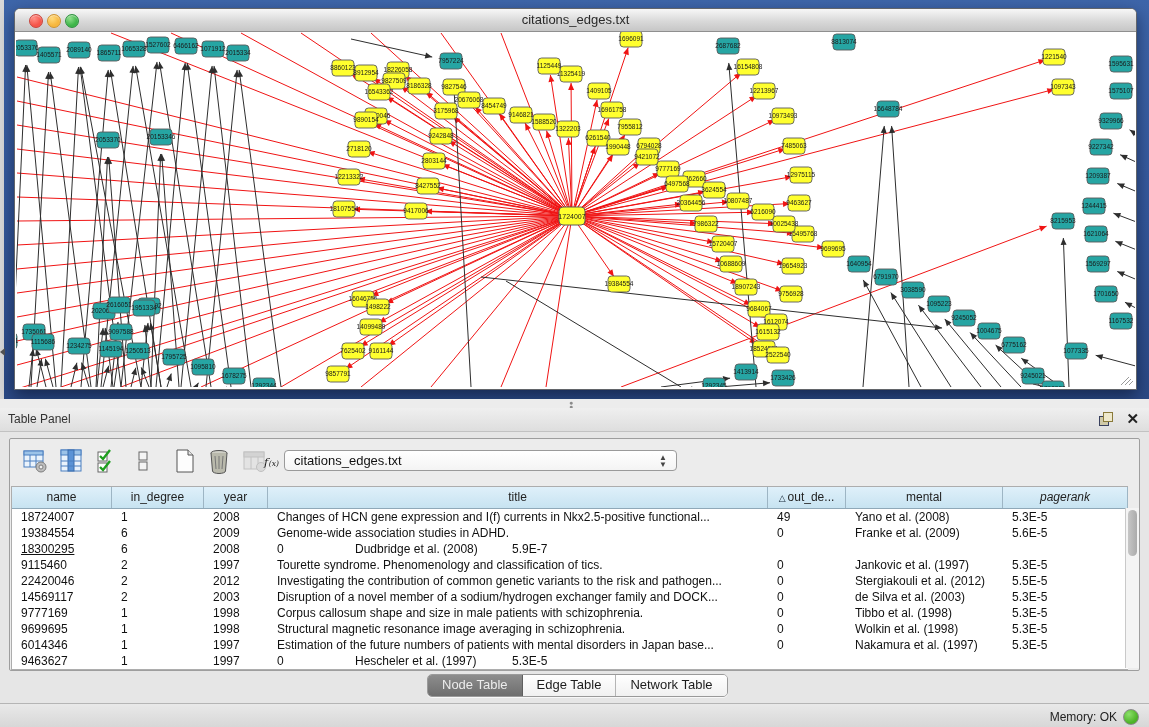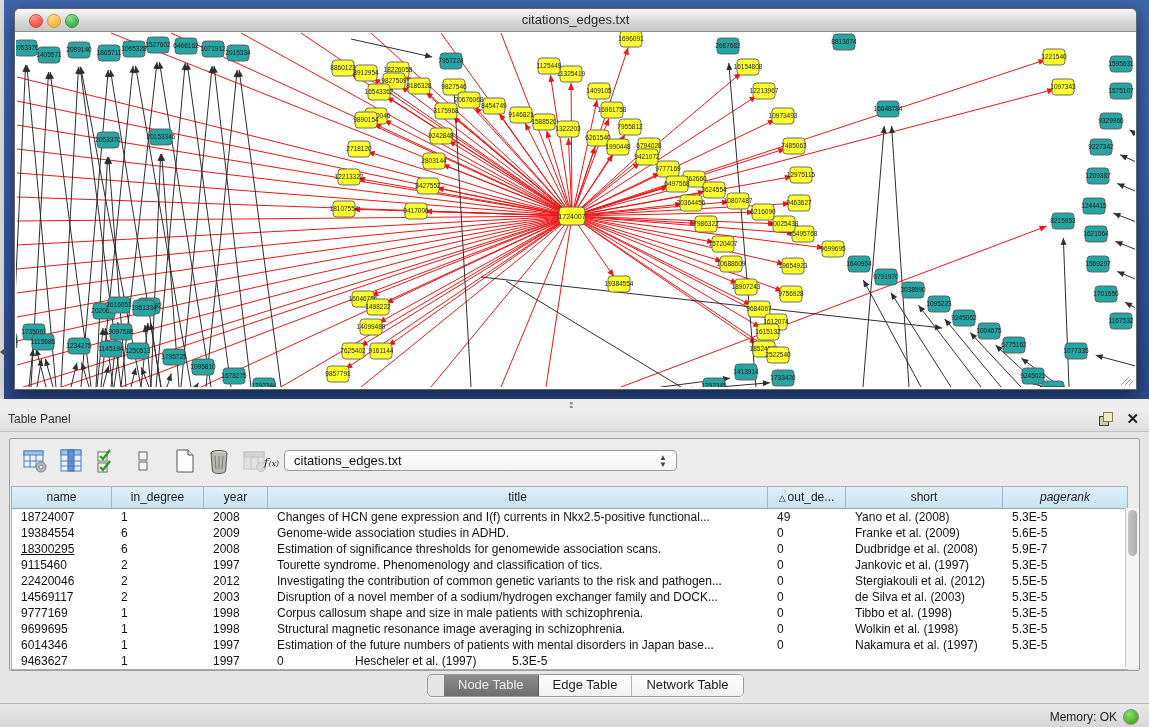--- a/index.html
+++ b/index.html
@@ -49,21 +49,21 @@
   .th-row{display:flex;height:21px;background:linear-gradient(180deg,#d9edf8,#c3e0ef);border-bottom:1px solid #8fa8b8;}
   .th{box-sizing:border-box;border-right:1px solid #9db5c4;font-size:12px;color:#222;text-align:center;
       line-height:20px;overflow:hidden;white-space:nowrap;background:linear-gradient(180deg,#dff0fa,#c7e3f1);}
   .sort-glyph{font-size:9px;margin-right:2px;color:#123;}
   .tr{display:flex;height:16px;align-items:flex-end;}
   .td{box-sizing:border-box;font-size:12px;color:#111;line-height:16px;white-space:nowrap;overflow:hidden;padding-left:9px;}
   #vscroll{position:absolute;right:0px;top:69px;width:13px;height:160px;background:#f4f4f4;border-left:1px solid #c9c9c9;}
   #vthumb{position:absolute;left:2px;top:2px;width:9px;height:46px;border-radius:5px;background:linear-gradient(90deg,#c6c6c6,#ababab);}
   
   #seg{position:absolute;left:427px;top:266px;height:21px;display:flex;border:1px solid #9a9a9a;border-radius:5px;overflow:hidden;
-       box-shadow:0 1px 0 rgba(255,255,255,.7);padding-left:16px;}
+       box-shadow:0 1px 0 rgba(255,255,255,.7);}
   .seg-item{padding:0 14px;font-size:13px;line-height:20px;background:linear-gradient(#ffffff,#f1f1f1);color:#1c1c1c;border-right:1px solid #b5b5b5;}
   .seg-item:last-child{border-right:none;}
   .seg-item.sel{background:linear-gradient(#8d8d8d,#6e6e6e);color:#ececec;border-right:1px solid #5f5f5f;}
   
   #statusbar{position:absolute;left:0;top:295px;width:1149px;height:27px;
      background:linear-gradient(#e9e9e9,#d4d4d4);border-top:1px solid #b5b5b5;}
   #memory-label{position:absolute;right:32px;top:6px;font-size:12px;color:#222;}
   #memory-dot{position:absolute;right:10px;top:5px;width:14px;height:14px;border-radius:50%;
      background:radial-gradient(circle at 35% 30%,#8ce06a,#4db327 65%);border:1px solid #8a8a8a;}
 </style>
@@ -980,21 +980,21 @@
       </div>
     </div>
 
     <div id="grid">
       <div class="th-row" id="thead">
           <div class="th" style="width: 100px;">name</div>
           <div class="th" style="width: 92px;">in_degree</div>
           <div class="th" style="width: 64px;">year</div>
           <div class="th" style="width: 500px;">title</div>
           <div class="th" style="width: 78px;"><span class="sort-glyph">△</span>out_de...</div>
-          <div class="th" style="width: 157px;">short</div>
+          <div class="th" style="width: 157px;">mental</div>
           <div class="th" style="width: 125px; font-style: italic;">pagerank</div>
         </div>
       <div id="tbody">
           <div class="tr">
             <div class="td" style="width: 100px;">18724007</div>
             <div class="td" style="width: 92px;">1</div>
             <div class="td" style="width: 64px;">2008</div>
             <div class="td" style="width: 500px;">Changes of HCN gene expression and I(f) currents in Nkx2.5-positive functional...</div>
             <div class="td" style="width: 78px;">49</div>
             <div class="td" style="width: 157px;">Yano et al. (2008)</div>
@@ -1006,21 +1006,20 @@
             <div class="td" style="width: 64px;">2009</div>
             <div class="td" style="width: 500px;">Genome-wide association studies in ADHD.</div>
             <div class="td" style="width: 78px;">0</div>
             <div class="td" style="width: 157px;">Franke et al. (2009)</div>
             <div class="td" style="width: 125px;">5.6E-5</div>
           </div>
           <div class="tr">
             <div class="td" style="width: 100px; text-decoration: underline;">18300295</div>
             <div class="td" style="width: 92px;">6</div>
             <div class="td" style="width: 64px;">2008</div>
-            <div class="td" style="width: 500px;">Estimation of significance thresholds for genomewide association scans.</div>
             <div class="td" style="width: 78px;">0</div>
             <div class="td" style="width: 157px;">Dudbridge et al. (2008)</div>
             <div class="td" style="width: 125px;">5.9E-7</div>
           </div>
           <div class="tr">
             <div class="td" style="width: 100px;">9115460</div>
             <div class="td" style="width: 92px;">2</div>
             <div class="td" style="width: 64px;">1997</div>
             <div class="td" style="width: 500px;">Tourette syndrome. Phenomenology and classification of tics.</div>
             <div class="td" style="width: 78px;">0</div>

